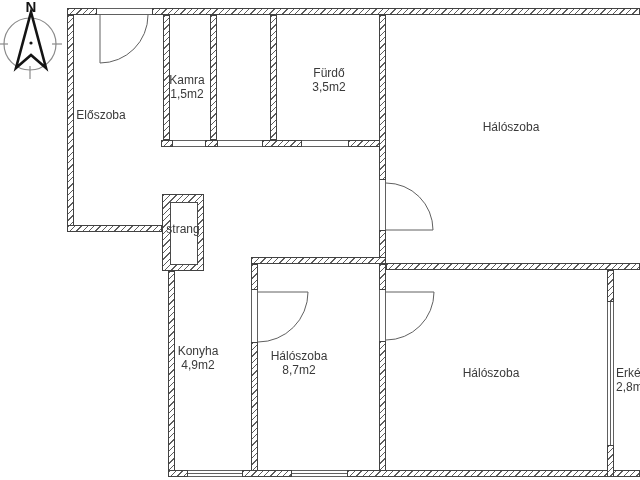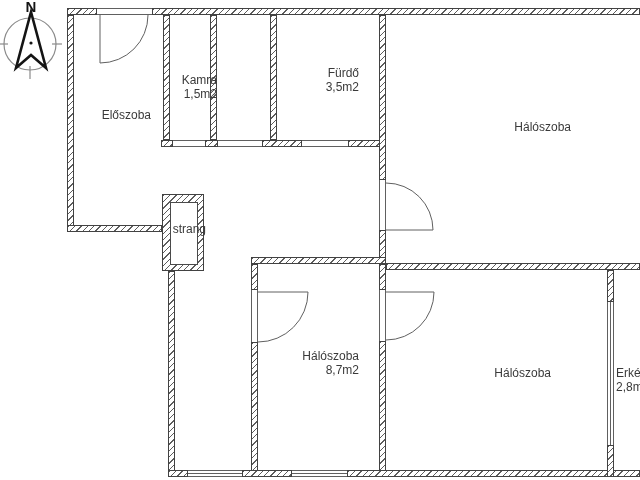--- a/index.html
+++ b/index.html
@@ -29,21 +29,21 @@
   .win-v{
     position:absolute;box-sizing:border-box;
     border-left:1px solid #606060;border-right:1px solid #606060;
     background:linear-gradient(to right,#fff 2px,#606060 2px,#606060 3px,#fff 3px);
   }
   .shaft-inner{
     position:absolute;left:7px;top:7px;width:28px;height:63px;
     background:#fff;border:1px solid #4a4a4a;box-sizing:border-box;
   }
   .label{
-    position:absolute;text-align:right;color:#3a3a3a;
+    position:absolute;text-align:center;color:#3a3a3a;
     font-size:12px;line-height:14px;white-space:nowrap;
   }
   .overlay{position:absolute;left:0;top:0;pointer-events:none;}
 </style>
 </head>
 <body>
 
 <div class="stage">
 
   <div class="wall" style="left:67px;top:8px;width:30px;height:7px"></div>
@@ -141,20 +141,24 @@
 
   <div class="label" style="left:451px;top:120px;width:120px">
     <div>Hálószoba</div>
   </div>
 
 
   <div class="label" style="left:160px;top:222px;width:46px">
     <div>strang</div>
   </div>
 
+  <div class="label" style="left:148px;top:344px;width:100px">
+    <div>Konyha</div>
+    <div>4,9m2</div>
+  </div>
 
   <div class="label" style="left:239px;top:349px;width:120px">
     <div>Hálószoba</div>
     <div>8,7m2</div>
   </div>
 
   <div class="label" style="left:431px;top:366px;width:120px">
     <div>Hálószoba</div>
   </div>
 

